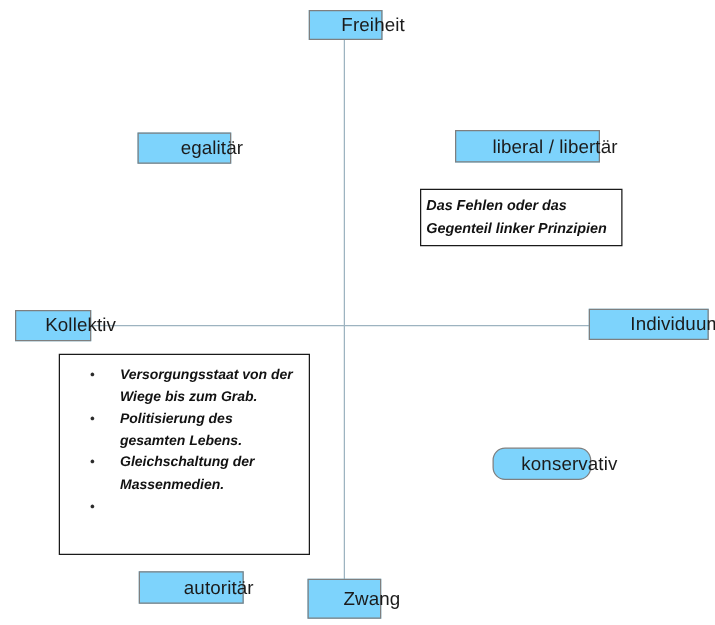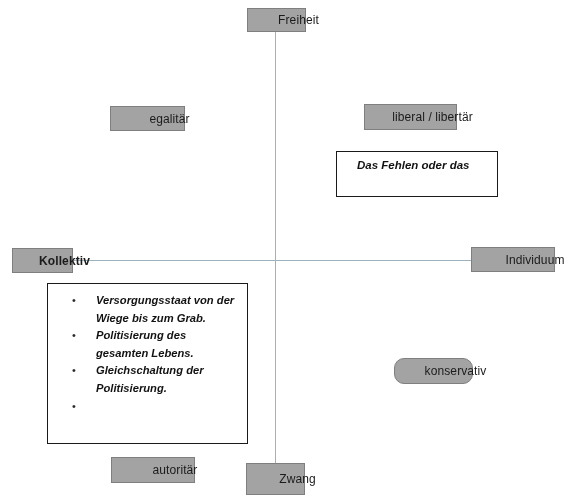--- a/index.html
+++ b/index.html
@@ -35,55 +35,55 @@
     top: 260px;
     height: 1px;
     width: 401px;
   }
 
   
   .lbl {
     position: absolute;
     box-sizing: border-box;
     border: 1px solid #7f7f7f;
-    background: #a3a3a3;
+    background: #7dd3fc;
     color: #1b1b1b;
-    font-size: 12px;
+    font-size: 15px;
     line-height: 1;
     display: flex;
     align-items: center;
     justify-content: center;
     white-space: nowrap;
     letter-spacing: 0.1px;
     padding-left: 44px;
   }
 
   
   .lbl-freiheit   { left: 247px; top: 8px;   width: 59px;  height: 24px; }
   .lbl-zwang      { left: 246px; top: 463px; width: 59px;  height: 32px; align-items: center; }
-  .lbl-kollektiv  { left: 12px;  top: 248px; width: 61px;  height: 25px; font-weight: bold; }
-  .lbl-individuum { left: 471px; top: 247px; width: 84px;  height: 25px; }
+  .lbl-kollektiv  { left: 12px;  top: 248px; width: 61px;  height: 25px; }
+  .lbl-individuum { left: 471px; top: 247px; width: 96px;  height: 25px; }
 
   
   .lbl-egalitaer    { left: 110px; top: 106px; width: 75px; height: 25px; }
-  .lbl-liberal      { left: 364px; top: 104px; width: 93px; height: 26px; }
+  .lbl-liberal      { left: 364px; top: 104px; width: 116px; height: 26px; }
   .lbl-autoritaer   { left: 111px; top: 457px; width: 84px; height: 26px; }
   .lbl-konservativ  { left: 394px; top: 358px; width: 79px; height: 26px; border-radius: 10px; }
 
   
   .notebox {
     position: absolute;
     box-sizing: border-box;
     left: 336px;
     top: 151px;
     width: 162px;
     height: 46px;
     border: 1px solid #1a1a1a;
     background: #ffffff;
-    padding: 4px 0 0 20px;
+    padding: 4px 0 0 4px;
     font-weight: bold;
     font-style: italic;
     font-size: 11.5px;
     line-height: 18px;
     color: #121212;
   }
   .notebox .nl { display: block; white-space: nowrap; }
 
   
   .bulletbox {
@@ -159,35 +159,36 @@
   <div class="lbl lbl-autoritaer">
     <span>autoritär</span>
   </div>
 
   <div class="lbl lbl-konservativ">
     <span>konservativ</span>
   </div>
 
   <div class="notebox">
     <span class="nl">Das Fehlen oder das</span>
+    <span class="nl">Gegenteil linker Prinzipien</span>
   </div>
 
   <div class="bulletbox">
     <ul>
       <li>
         <span class="bullet">•</span>
         <span class="btext">Versorgungsstaat von der Wiege bis zum Grab.</span>
       </li>
       <li>
         <span class="bullet">•</span>
         <span class="btext">Politisierung des gesamten Lebens.</span>
       </li>
       <li>
         <span class="bullet">•</span>
-        <span class="btext">Gleichschaltung der Politisierung.</span>
+        <span class="btext">Gleichschaltung der Massenmedien.</span>
       </li>
       <li>
         <span class="bullet">•</span>
       </li>
     </ul>
   </div>
 
 </div>
 
 </body></html>

